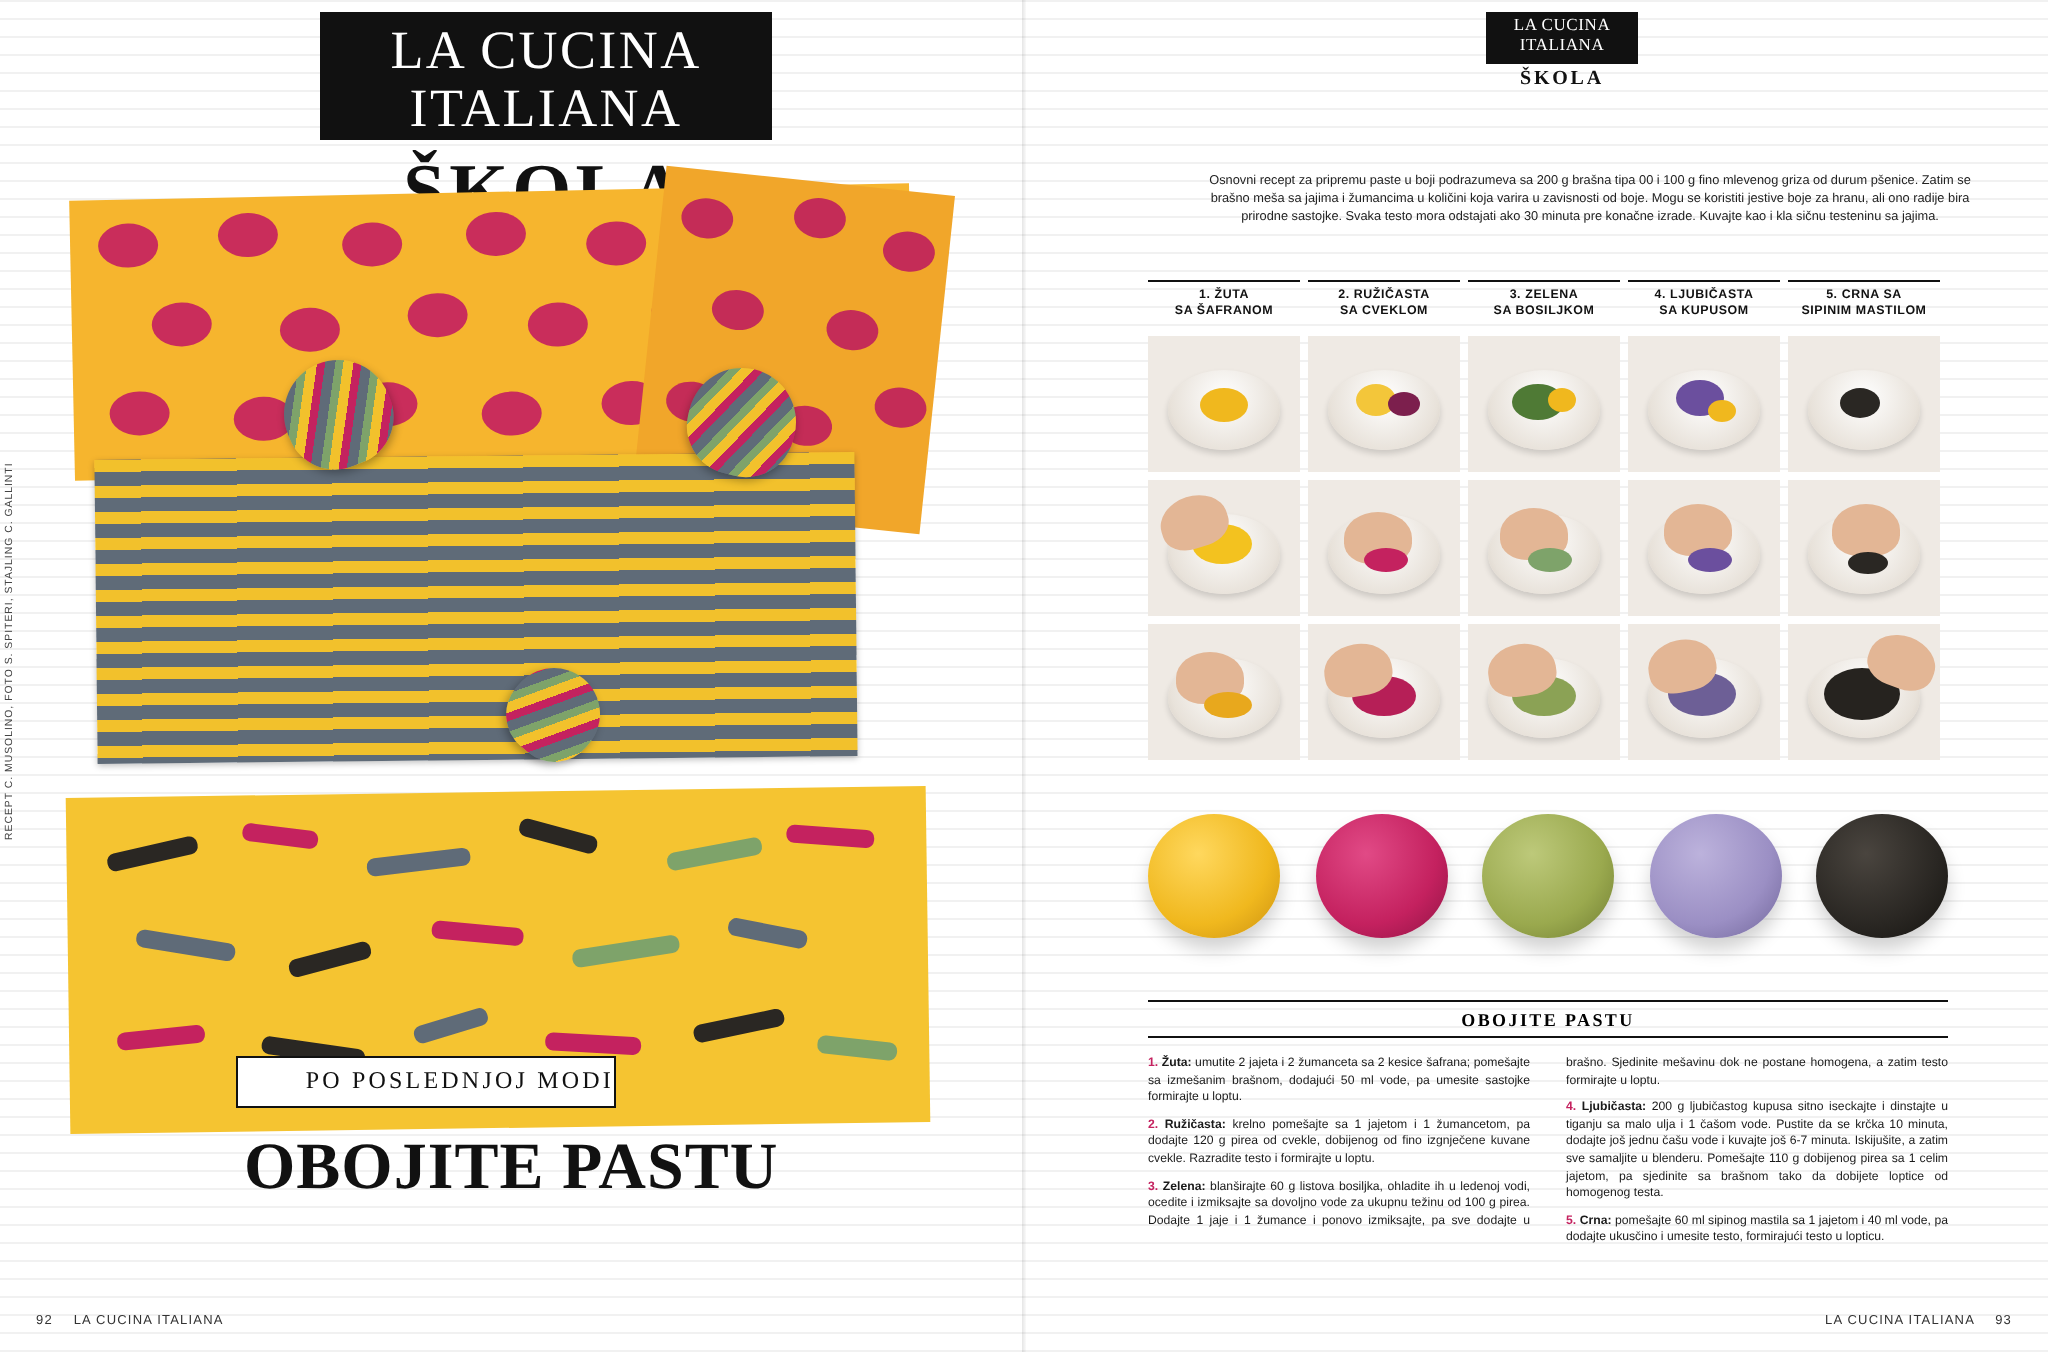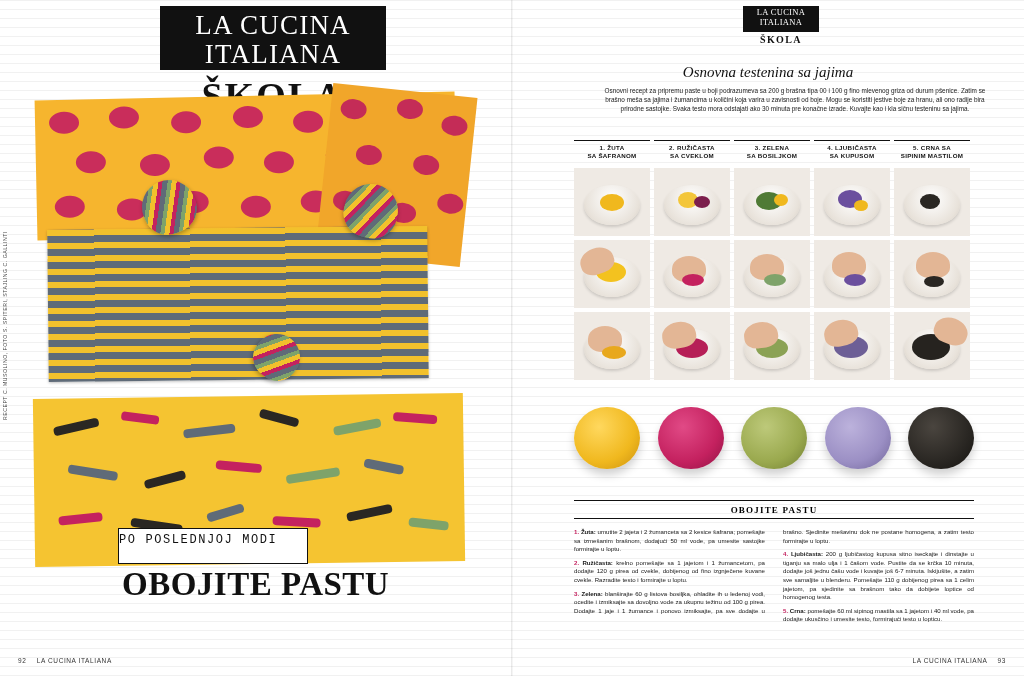--- a/index.html
+++ b/index.html
@@ -82,24 +82,24 @@
 
   .p-flecks {
     position:absolute; left:10px; top:300px; width:430px; height:168px;
     background:#f5c431; transform:rotate(-0.8deg); overflow:hidden;
   }
   .p-flecks .fl {
     position:absolute; height:9px; border-radius:4px;
   }
 
   .ribbon {
-    position:absolute; left:118px; top:528px; width:190px; height:36px;
+    position:absolute; left:118px; top:528px; width:190px; height:26px;
     border:1.6px solid #111; color:#111; background:#fff;
-    text-align:left; line-height:23px; font-size:12px; letter-spacing:1.6px;
-    font-family:Liberation Mono, monospace;
+    text-align:right; line-height:23px; font-size:12px; letter-spacing:1.6px;
+    font-family:Liberation Serif, serif;
   }
   .headline-left {
     position:absolute; left:122px; top:566px; width:330px;
     font-family:"Liberation Serif", serif; font-size:33px; font-weight:700;
     letter-spacing:.5px; color:#111;
   }
   .deck-left {
     position:absolute; left:122px; top:608px; width:300px;
     font-size:7.5px; line-height:11px; color:#111; font-weight:700;
   }
@@ -288,21 +288,20 @@
   </div>
 
   <div class="right">
 
     <div class="logo-right">
       <span>LA CUCINA</span>
       <span>ITALIANA</span>
     </div>
     <div class="skola-right">ŠKOLA</div>
 
-    <div class="title-right">Osnovna testenina sa jajima</div>
     <div class="intro-right">Osnovni recept za pripremu paste u boji podrazumeva sa 200 g brašna tipa 00 i 100 g fino mlevenog griza od durum pšenice. Zatim se brašno meša sa jajima i žumancima u količini koja varira u zavisnosti od boje. Mogu se koristiti jestive boje za hranu, ali ono radije bira prirodne sastojke. Svaka testo mora odstajati ako 30 minuta pre konačne izrade. Kuvajte kao i kla sičnu testeninu sa jajima.</div>
 
     <div class="cols-head">
       <div class="ch">
         <span>1.</span>
         <span>ŽUTA</span><br>
         <span>SA ŠAFRANOM</span>
       </div>
       <div class="ch">
         <span>2.</span>

